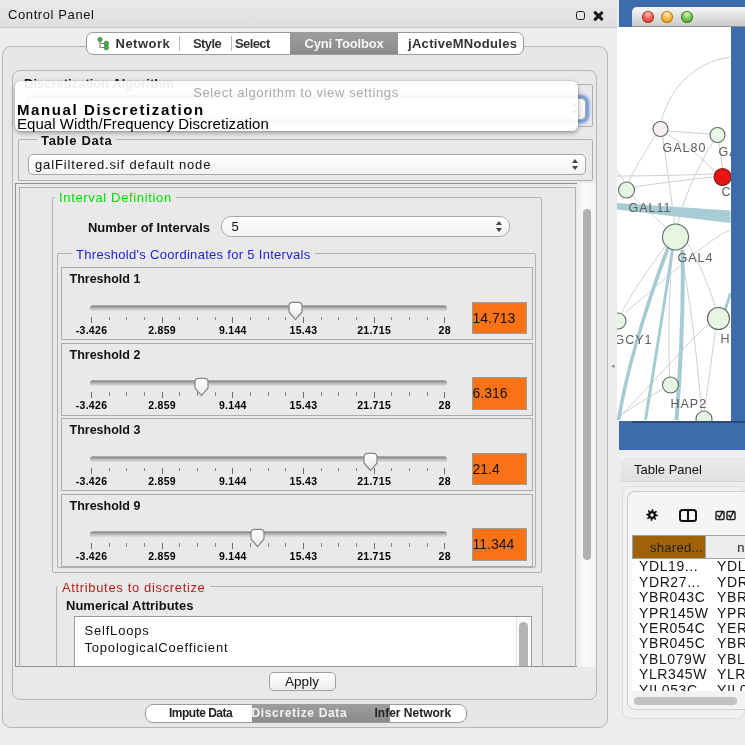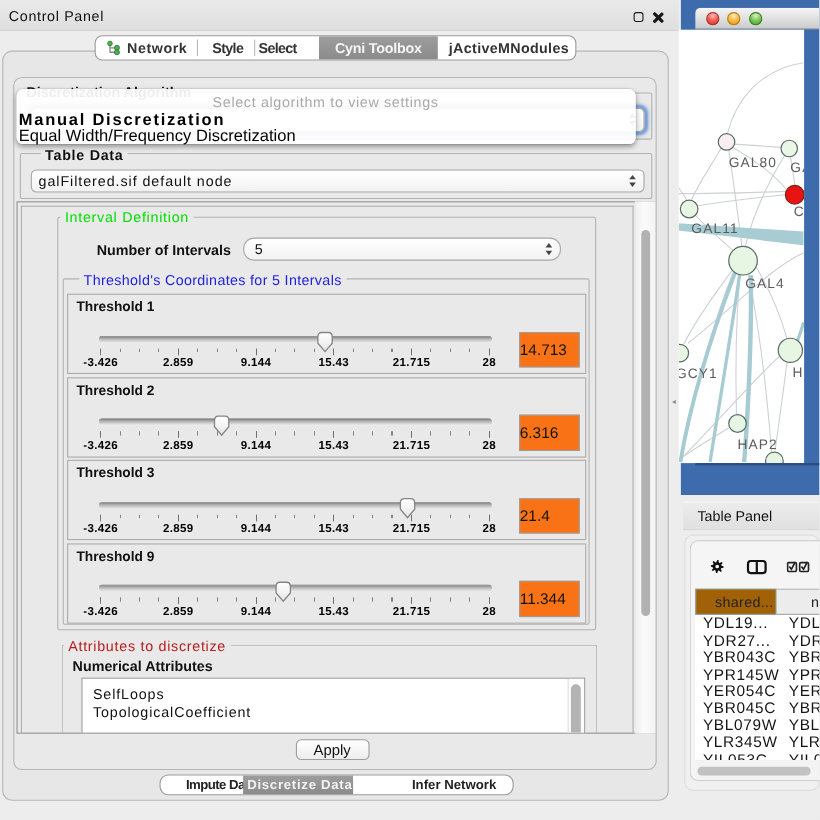--- a/index.html
+++ b/index.html
@@ -43,21 +43,21 @@
 #numlist{overflow:hidden;position:absolute;left:74px;top:615.5px;width:457.5px;height:51px;background:#fff;border:1px solid #999;}
 #numlist .it{position:absolute;left:9.5px;font-size:13px;letter-spacing:0.8px;color:#111}
 #listsb{position:absolute;left:441px;top:0;width:15.5px;height:49px;background:#fcfcfc;border-left:1px solid #e0e0e0}
 #listsb .th{position:absolute;left:2.3px;top:5px;width:8.6px;height:60px;background:#b3b3b3;border-radius:4.5px}
 
 #mainsb{position:absolute;left:576.5px;top:183px;width:19px;height:483.5px;background:linear-gradient(to right,#ececec,#fbfbfb 40%,#f3f3f3)}
 #mainsb .th{position:absolute;left:6.5px;top:25.5px;width:8px;height:351px;background:#b1b1b1;border-radius:4.5px}
 
 #apply{position:absolute;left:268.5px;top:672px;width:67px;height:19px;background:linear-gradient(#ffffff,#ededed);border:1px solid #9f9f9f;border-radius:5px;font-size:13.5px;color:#111;text-align:center;line-height:17px}
 #bottabs{position:absolute;left:144.5px;top:703.5px;width:322px;height:19.5px;background:#fff;border:1px solid #9b9b9b;border-radius:8px;font-size:12px;font-weight:bold;color:#222}
-#bottabs .sel{position:absolute;left:75px;top:0;width:100px;height:17.5px;background:linear-gradient(#9d9d9d,#8b8b8b);color:#f2f2f2;text-align:right;line-height:17.5px}
+#bottabs .sel{position:absolute;left:106px;top:0;width:138px;height:17.5px;background:linear-gradient(#9d9d9d,#8b8b8b);color:#f2f2f2;text-align:left;line-height:17.5px}
 #bottabs .lab{position:absolute;top:0;line-height:17.5px}
 
 #ghost{position:absolute;left:24px;top:75.5px;font-size:13px;font-weight:bold;color:#111;z-index:3}
 #popup{position:absolute;left:14.5px;top:80.5px;width:563px;height:50.5px;background:rgba(255,255,255,0.93);border-radius:6px;box-shadow:0 2px 5px rgba(0,0,0,0.35),0 0 0 0.5px rgba(0,0,0,0.12);z-index:4}
 #popup .r1{position:absolute;left:0;top:4.5px;width:100%;text-align:center;font-size:13px;letter-spacing:0.6px;color:#a9a9a9}
 #popup .r2{position:absolute;left:2.5px;top:20px;font-size:15px;letter-spacing:1.6px;font-weight:bold;color:#000}
 #popup .r3{position:absolute;left:2.5px;top:34.5px;font-size:15px;letter-spacing:0.05px;color:#000}
 
 #bluewin{position:absolute;left:619px;top:0;width:126px;height:450px;background:#3e6bab}
 #nettitle{position:absolute;left:631.5px;top:6.5px;width:113.5px;height:20.5px;background:linear-gradient(#f6f6f6,#cbcbcb);border-radius:5px 0 0 0;border-bottom:1px solid #909090}

